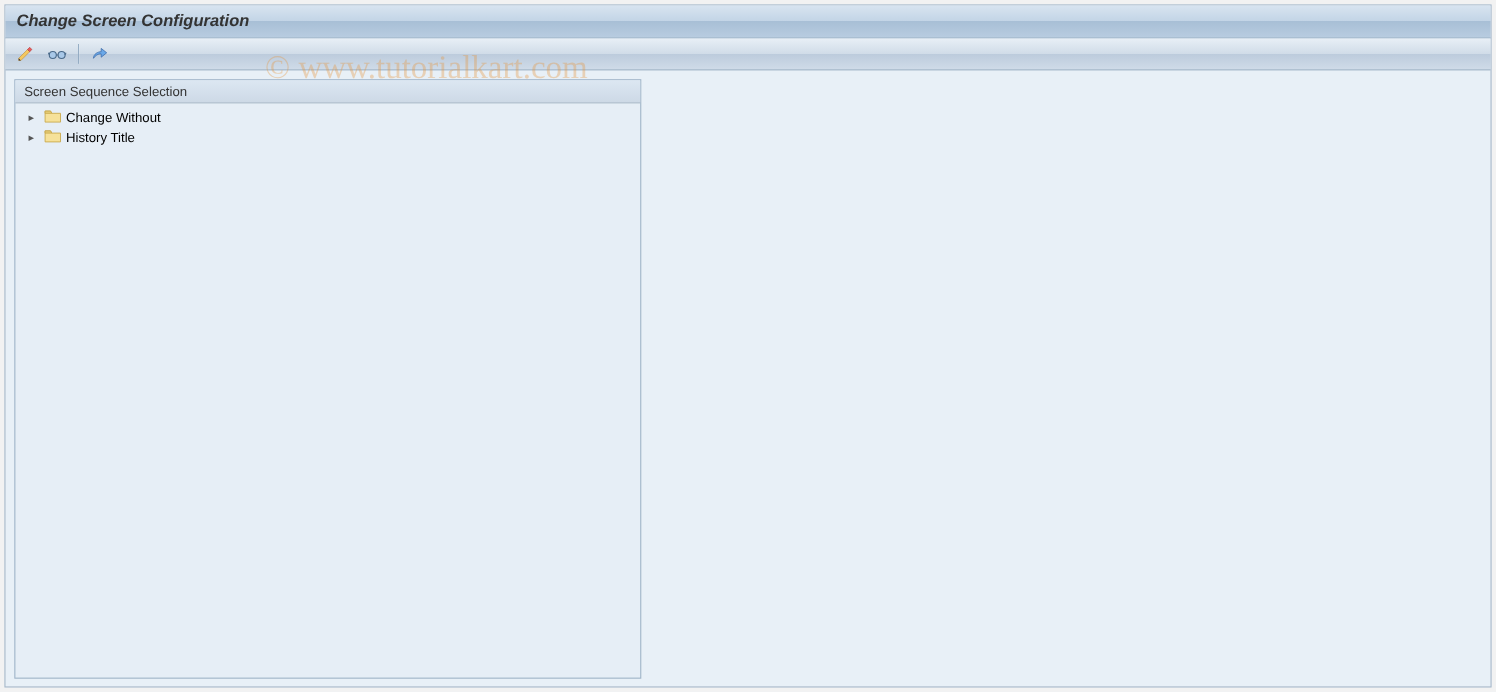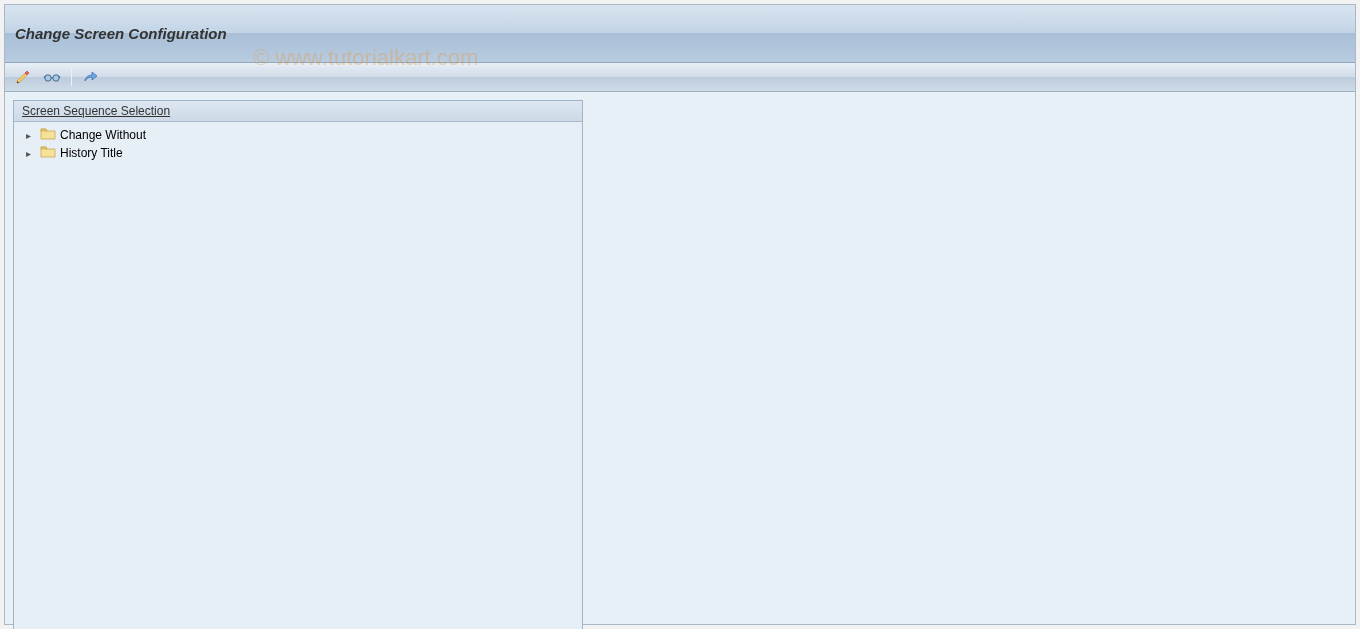--- a/index.html
+++ b/index.html
@@ -18,21 +18,21 @@
     .main-container {
       background: #e8f0f7;
       border: 1px solid #a8b8c8;
       margin: 4px;
       height: 621px;
       position: relative;
     }
     .title-bar {
       background: linear-gradient(to bottom, #d8e4f0 0%, #c2d4e6 50%, #a8bfd6 50%, #b8cce0 100%);
       border-bottom: 1px solid #8fa8c0;
-      padding: 20px 10px;
+      padding: 6px 10px;
       font-weight: bold;
       font-style: italic;
       font-size: 15px;
       color: #333;
     }
     .toolbar {
       background: linear-gradient(to bottom, #e8eff6 0%, #d0dce8 50%, #bccbdc 50%, #cfdbe8 100%);
       border-bottom: 1px solid #9cb0c4;
       padding: 4px 8px;
       display: flex;
@@ -62,21 +62,20 @@
       height: 100%;
       background: #e6eef6;
       border: 1px solid #9fb4c8;
     }
     .panel-header {
       background: linear-gradient(to bottom, #dce7f2 0%, #cdd9e6 100%);
       border-bottom: 1px solid #a8b8c8;
       padding: 3px 8px;
       font-size: 12px;
       color: #333;
-      text-decoration: underline;
     }
     .table-header {
       display: flex;
       background: linear-gradient(to bottom, #e8e8e8 0%, #d4d4d4 100%);
       border-bottom: 1px solid #a0a0a0;
     }
     .table-header-cell {
       padding: 2px 6px;
       font-size: 12px;
       border-right: 1px solid #b0b0b0;
@@ -103,23 +102,23 @@
       font-size: 10px;
       color: #555;
       margin-right: 4px;
     }
     .folder-icon {
       margin-right: 4px;
     }
     .watermark {
       position: absolute;
       top: 40px;
-      left: 248px;
-      font-family: Liberation Sans, sans-serif;
-      font-size: 22px;
+      left: 236px;
+      font-family: Liberation Serif, serif;
+      font-size: 30px;
       color: rgba(230, 150, 60, 0.35);
       pointer-events: none;
       z-index: 10;
     }
   </style>
 </head>
 <body>
 
 <div class="main-container">
 

